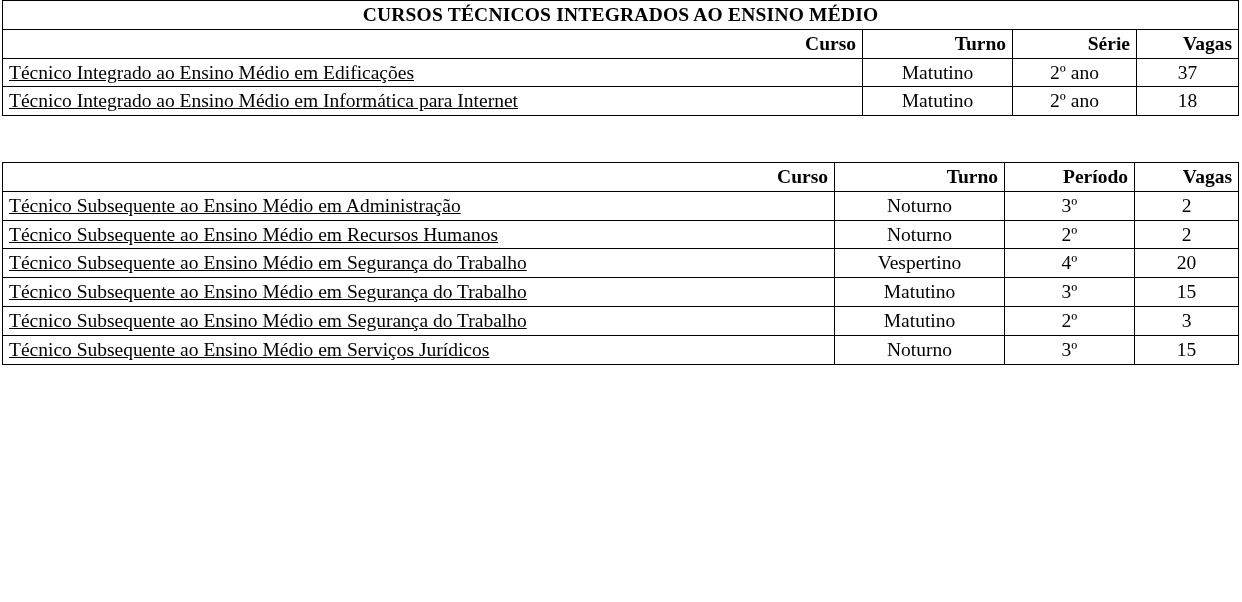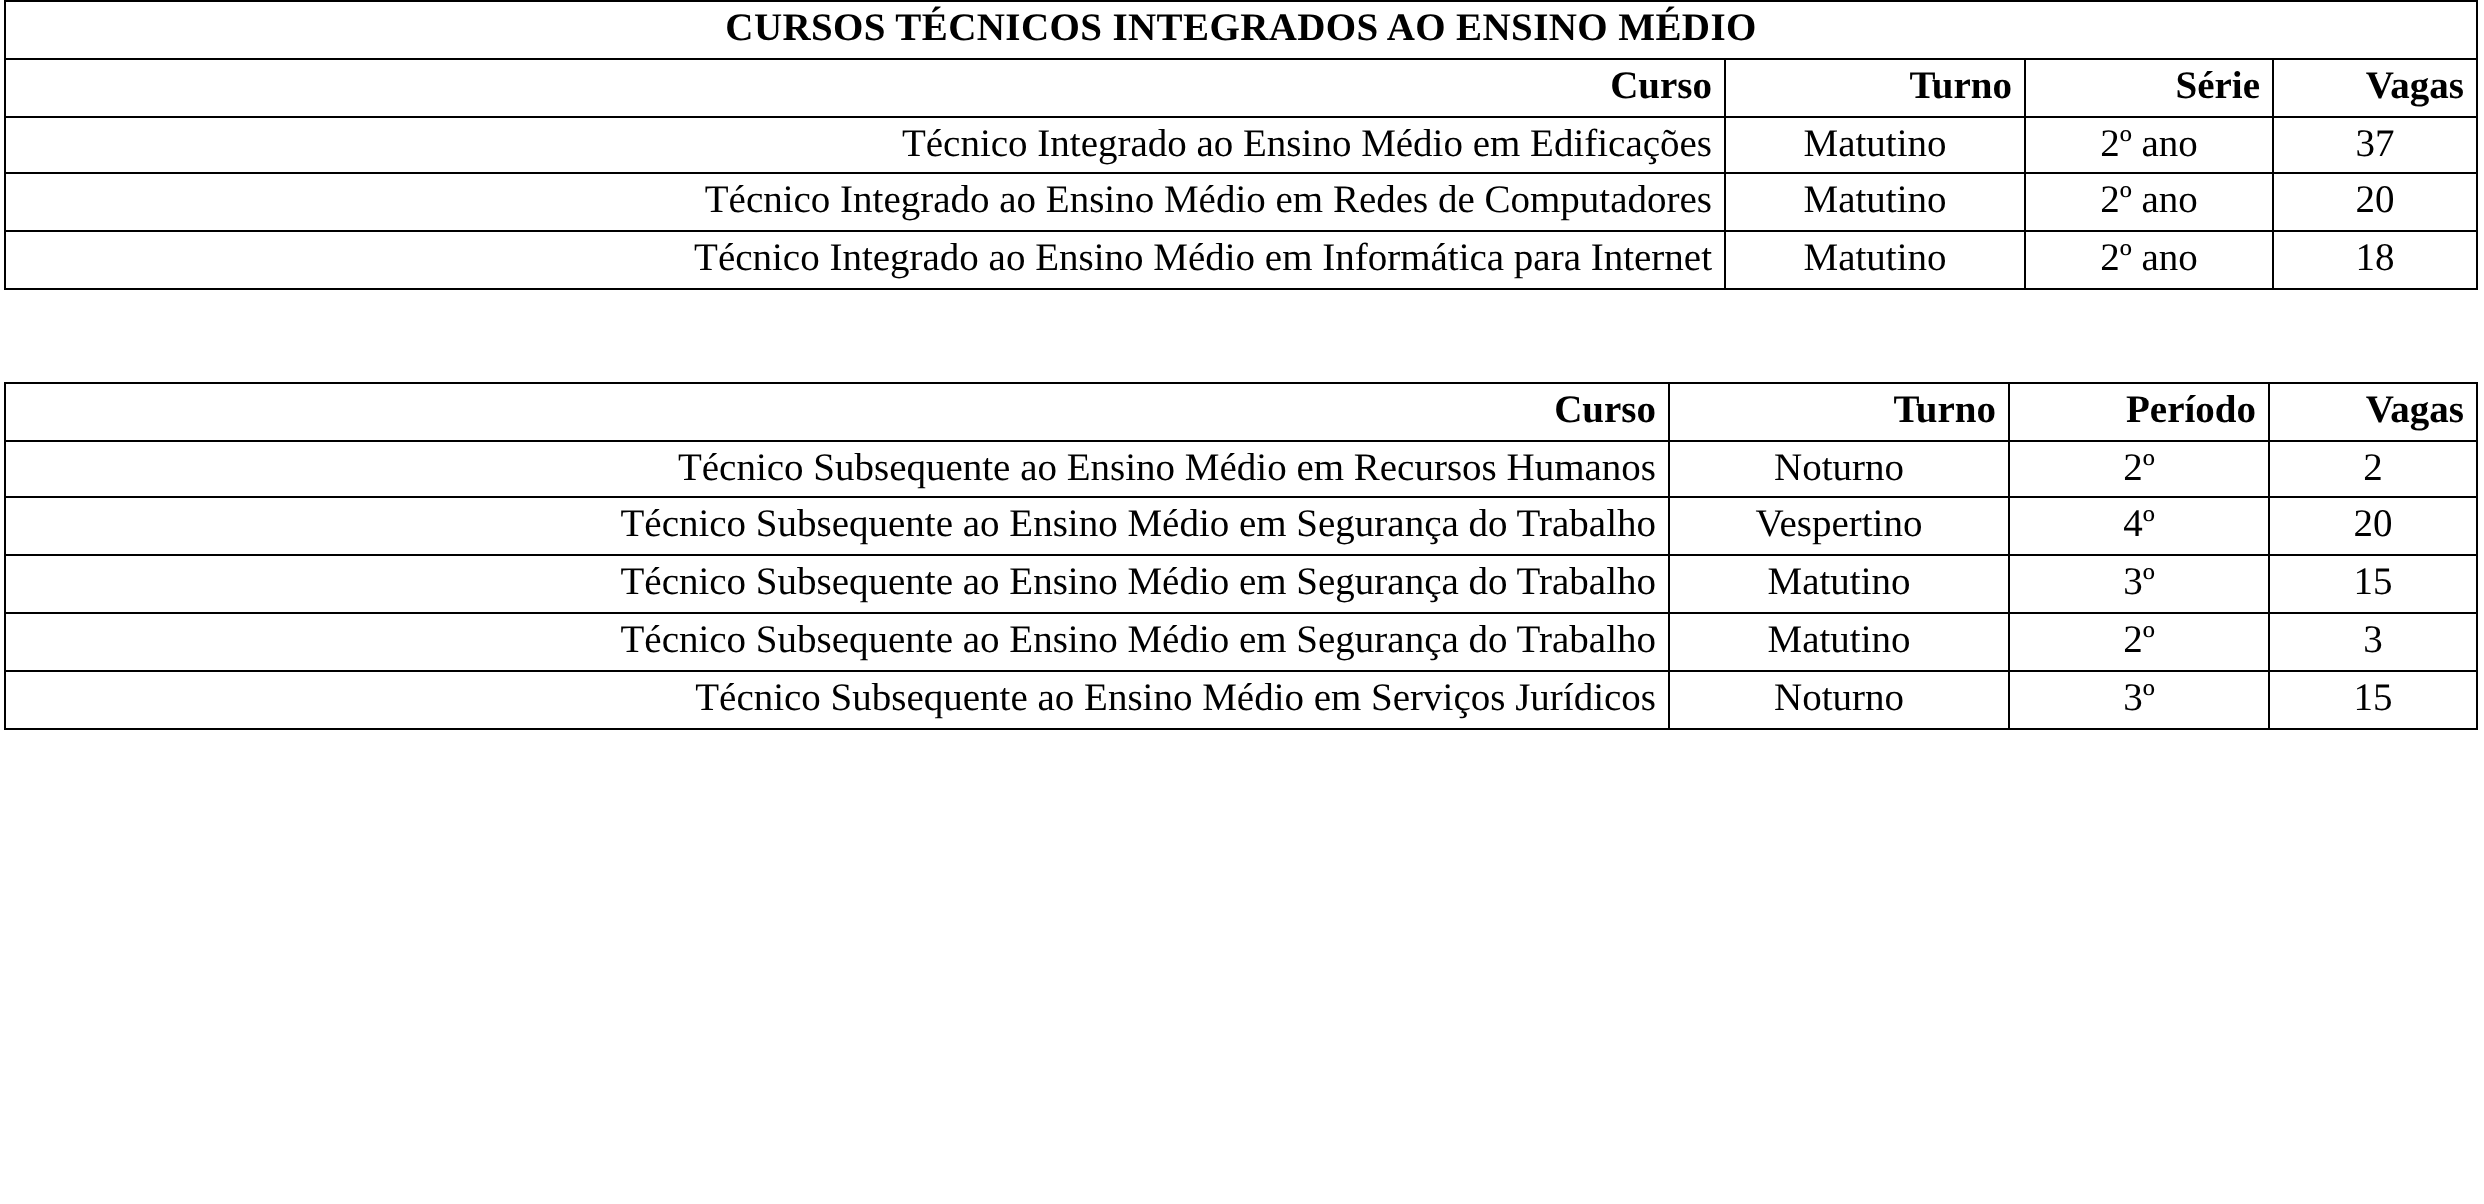--- a/index.html
+++ b/index.html
@@ -41,24 +41,25 @@
     letter-spacing: 0.2px;
     padding: 5px 4px 6px 4px;
   }
   .col-head {
     text-align: right;
     font-weight: bold;
     font-size: 21px;
     padding: 6px 4px 7px 4px;
   }
   .cell-course {
-    text-align: right;
+    text-align: left;
     padding-left: 7px;
     padding-top: 3px;
     padding-bottom: 3px;
+    text-decoration: underline;
   }
   .cell-center {
     text-align: center;
     margin-left: 20px;
   }
   .spacer {
     height: 46px;
   }
   
   col.c-course { width: 860px; }
@@ -97,26 +98,20 @@
         <td class="col-head">Série</td>
         <td class="col-head">Vagas</td>
       </tr>
       <tr>
         <td class="cell-course">Técnico Integrado ao Ensino Médio em Edificações</td>
         <td class="cell-center">Matutino</td>
         <td class="cell-center">2º ano</td>
         <td class="cell-center">37</td>
       </tr>
       <tr>
-        <td class="cell-course">Técnico Integrado ao Ensino Médio em Redes de Computadores</td>
-        <td class="cell-center">Matutino</td>
-        <td class="cell-center">2º ano</td>
-        <td class="cell-center">20</td>
-      </tr>
-      <tr>
         <td class="cell-course">Técnico Integrado ao Ensino Médio em Informática para Internet</td>
         <td class="cell-center">Matutino</td>
         <td class="cell-center">2º ano</td>
         <td class="cell-center">18</td>
       </tr>
     </tbody>
   </table>
 
   <div class="spacer"></div>
 
@@ -126,20 +121,26 @@
       <col class="c2-turno">
       <col class="c2-serie">
       <col class="c2-vagas">
     </colgroup>
     <tbody>
       <tr>
         <td class="col-head">Curso</td>
         <td class="col-head">Turno</td>
         <td class="col-head">Período</td>
         <td class="col-head">Vagas</td>
+      </tr>
+      <tr>
+        <td class="cell-course">Técnico Subsequente ao Ensino Médio em Administração</td>
+        <td class="cell-center">Noturno</td>
+        <td class="cell-center">3º</td>
+        <td class="cell-center">2</td>
       </tr>
       <tr>
         <td class="cell-course">Técnico Subsequente ao Ensino Médio em Recursos Humanos</td>
         <td class="cell-center">Noturno</td>
         <td class="cell-center">2º</td>
         <td class="cell-center">2</td>
       </tr>
       <tr>
         <td class="cell-course">Técnico Subsequente ao Ensino Médio em Segurança do Trabalho</td>
         <td class="cell-center">Vespertino</td>

